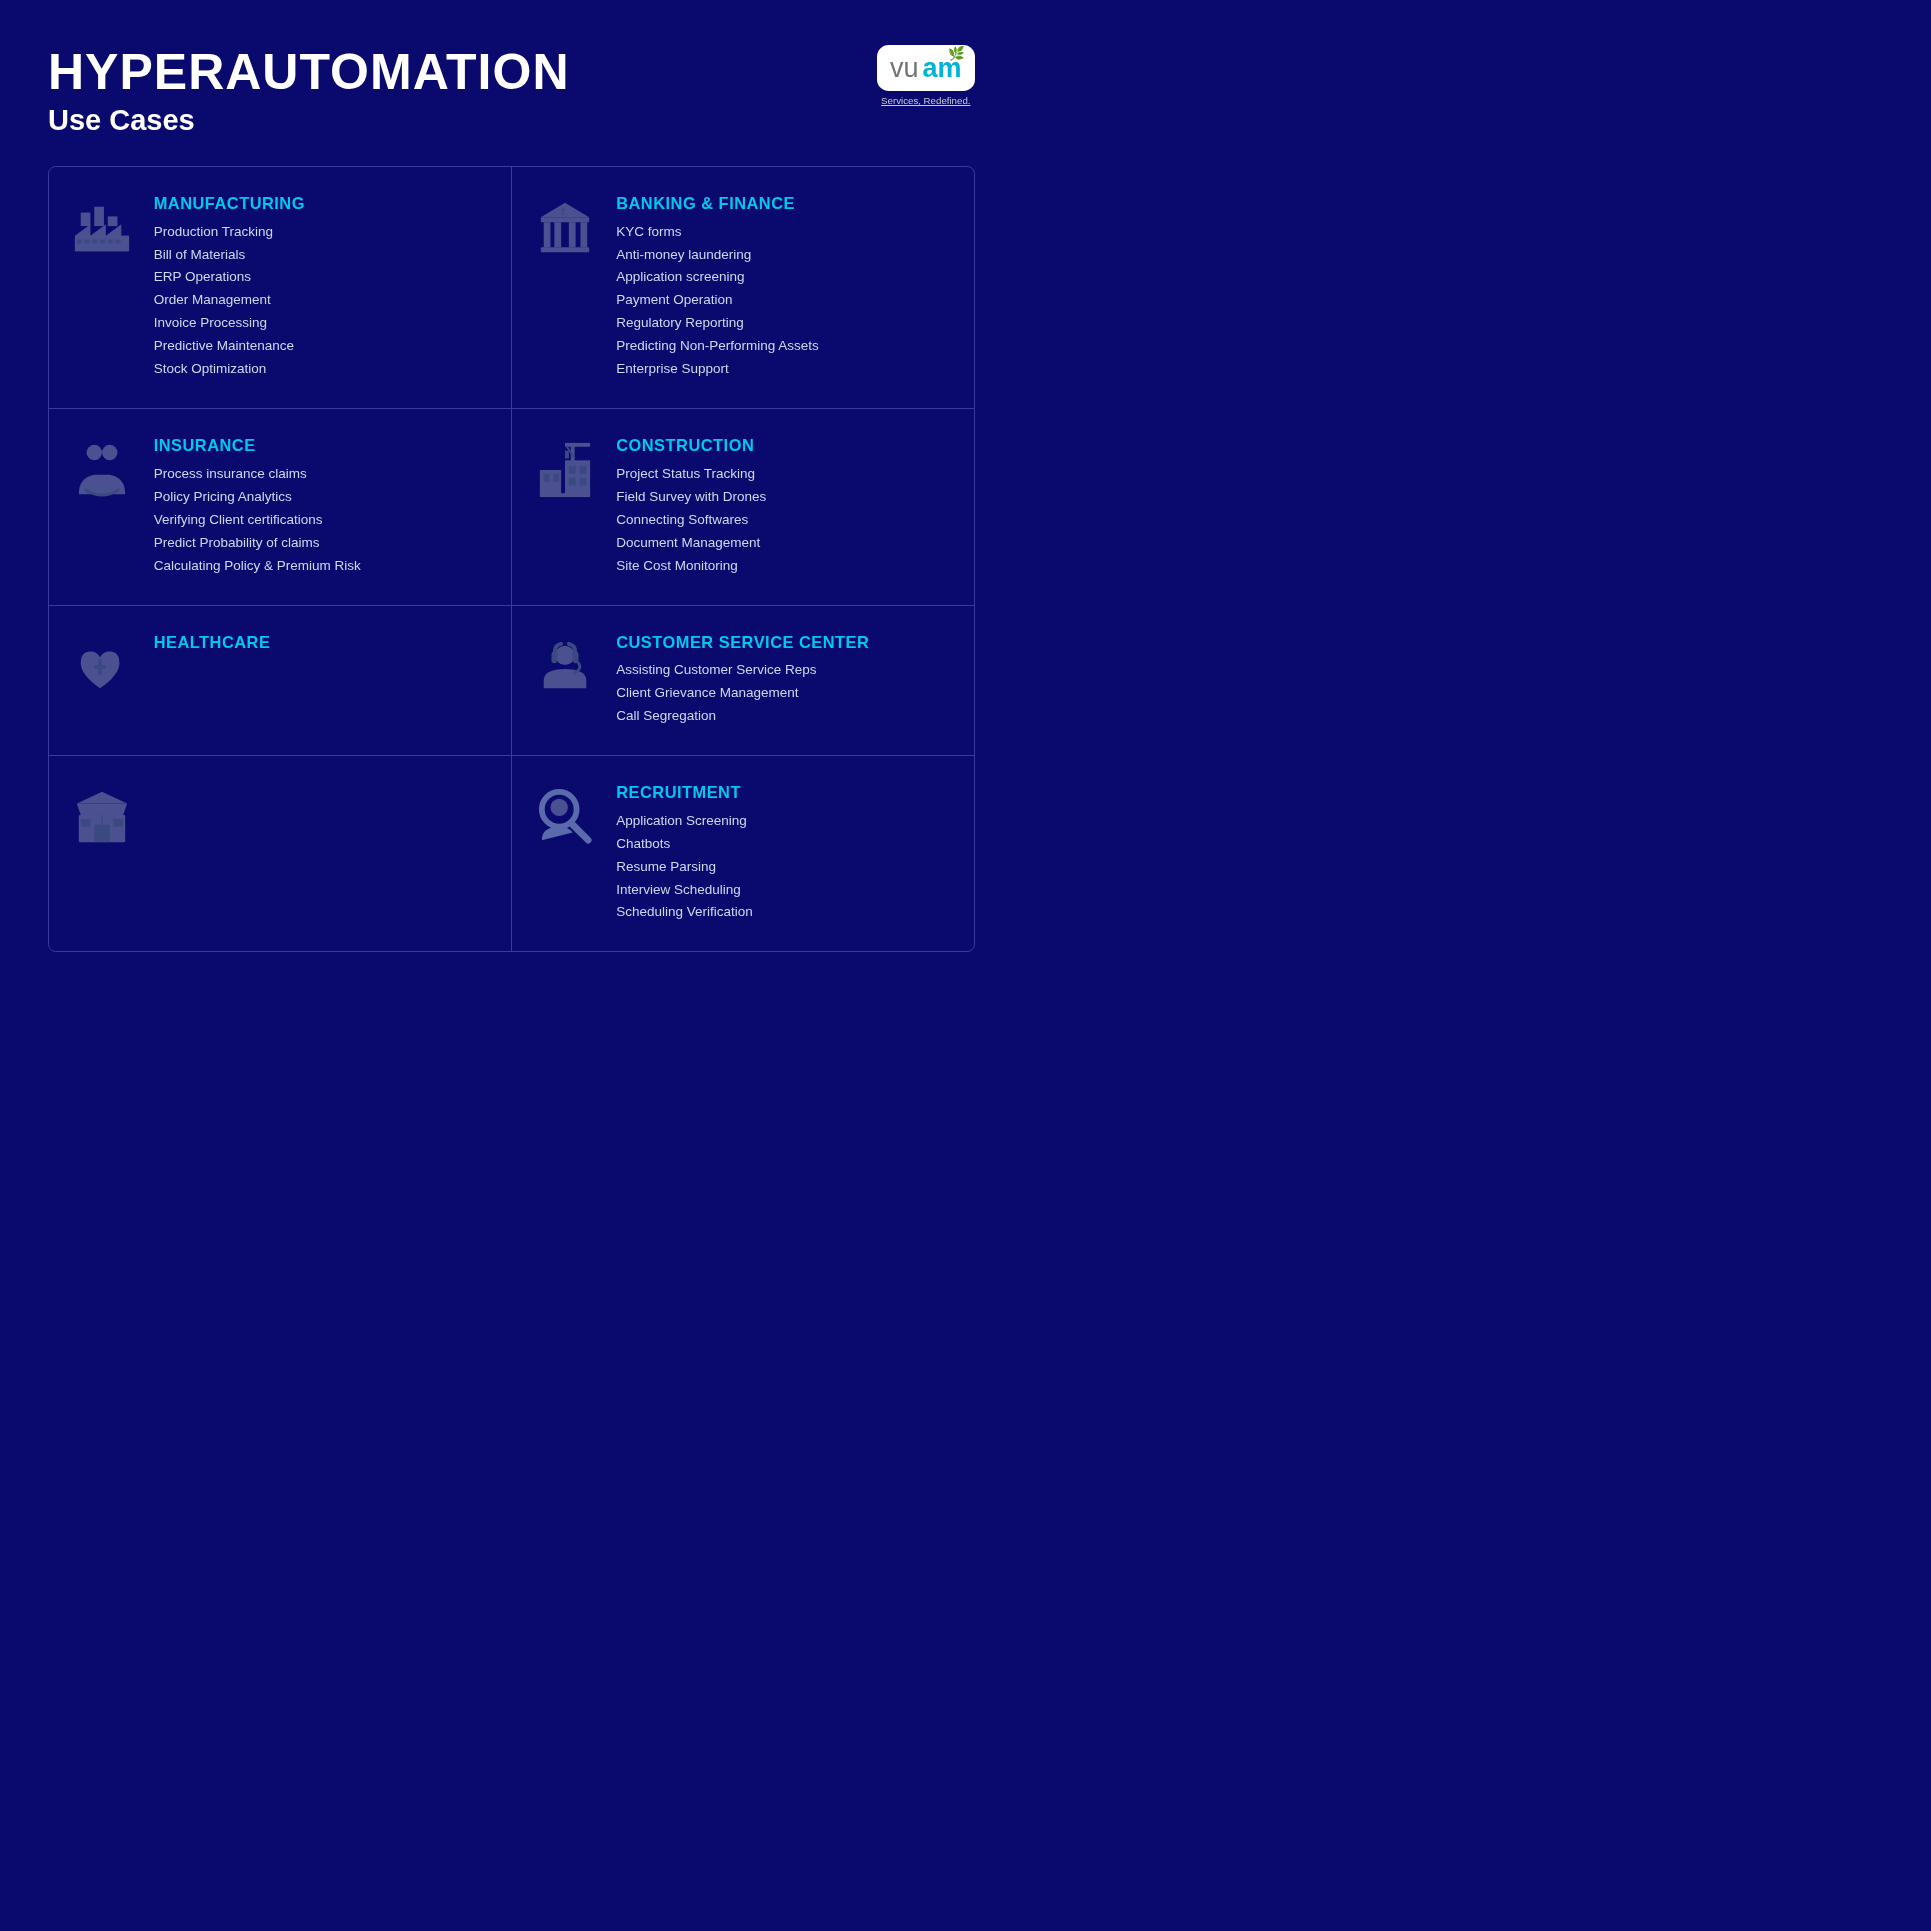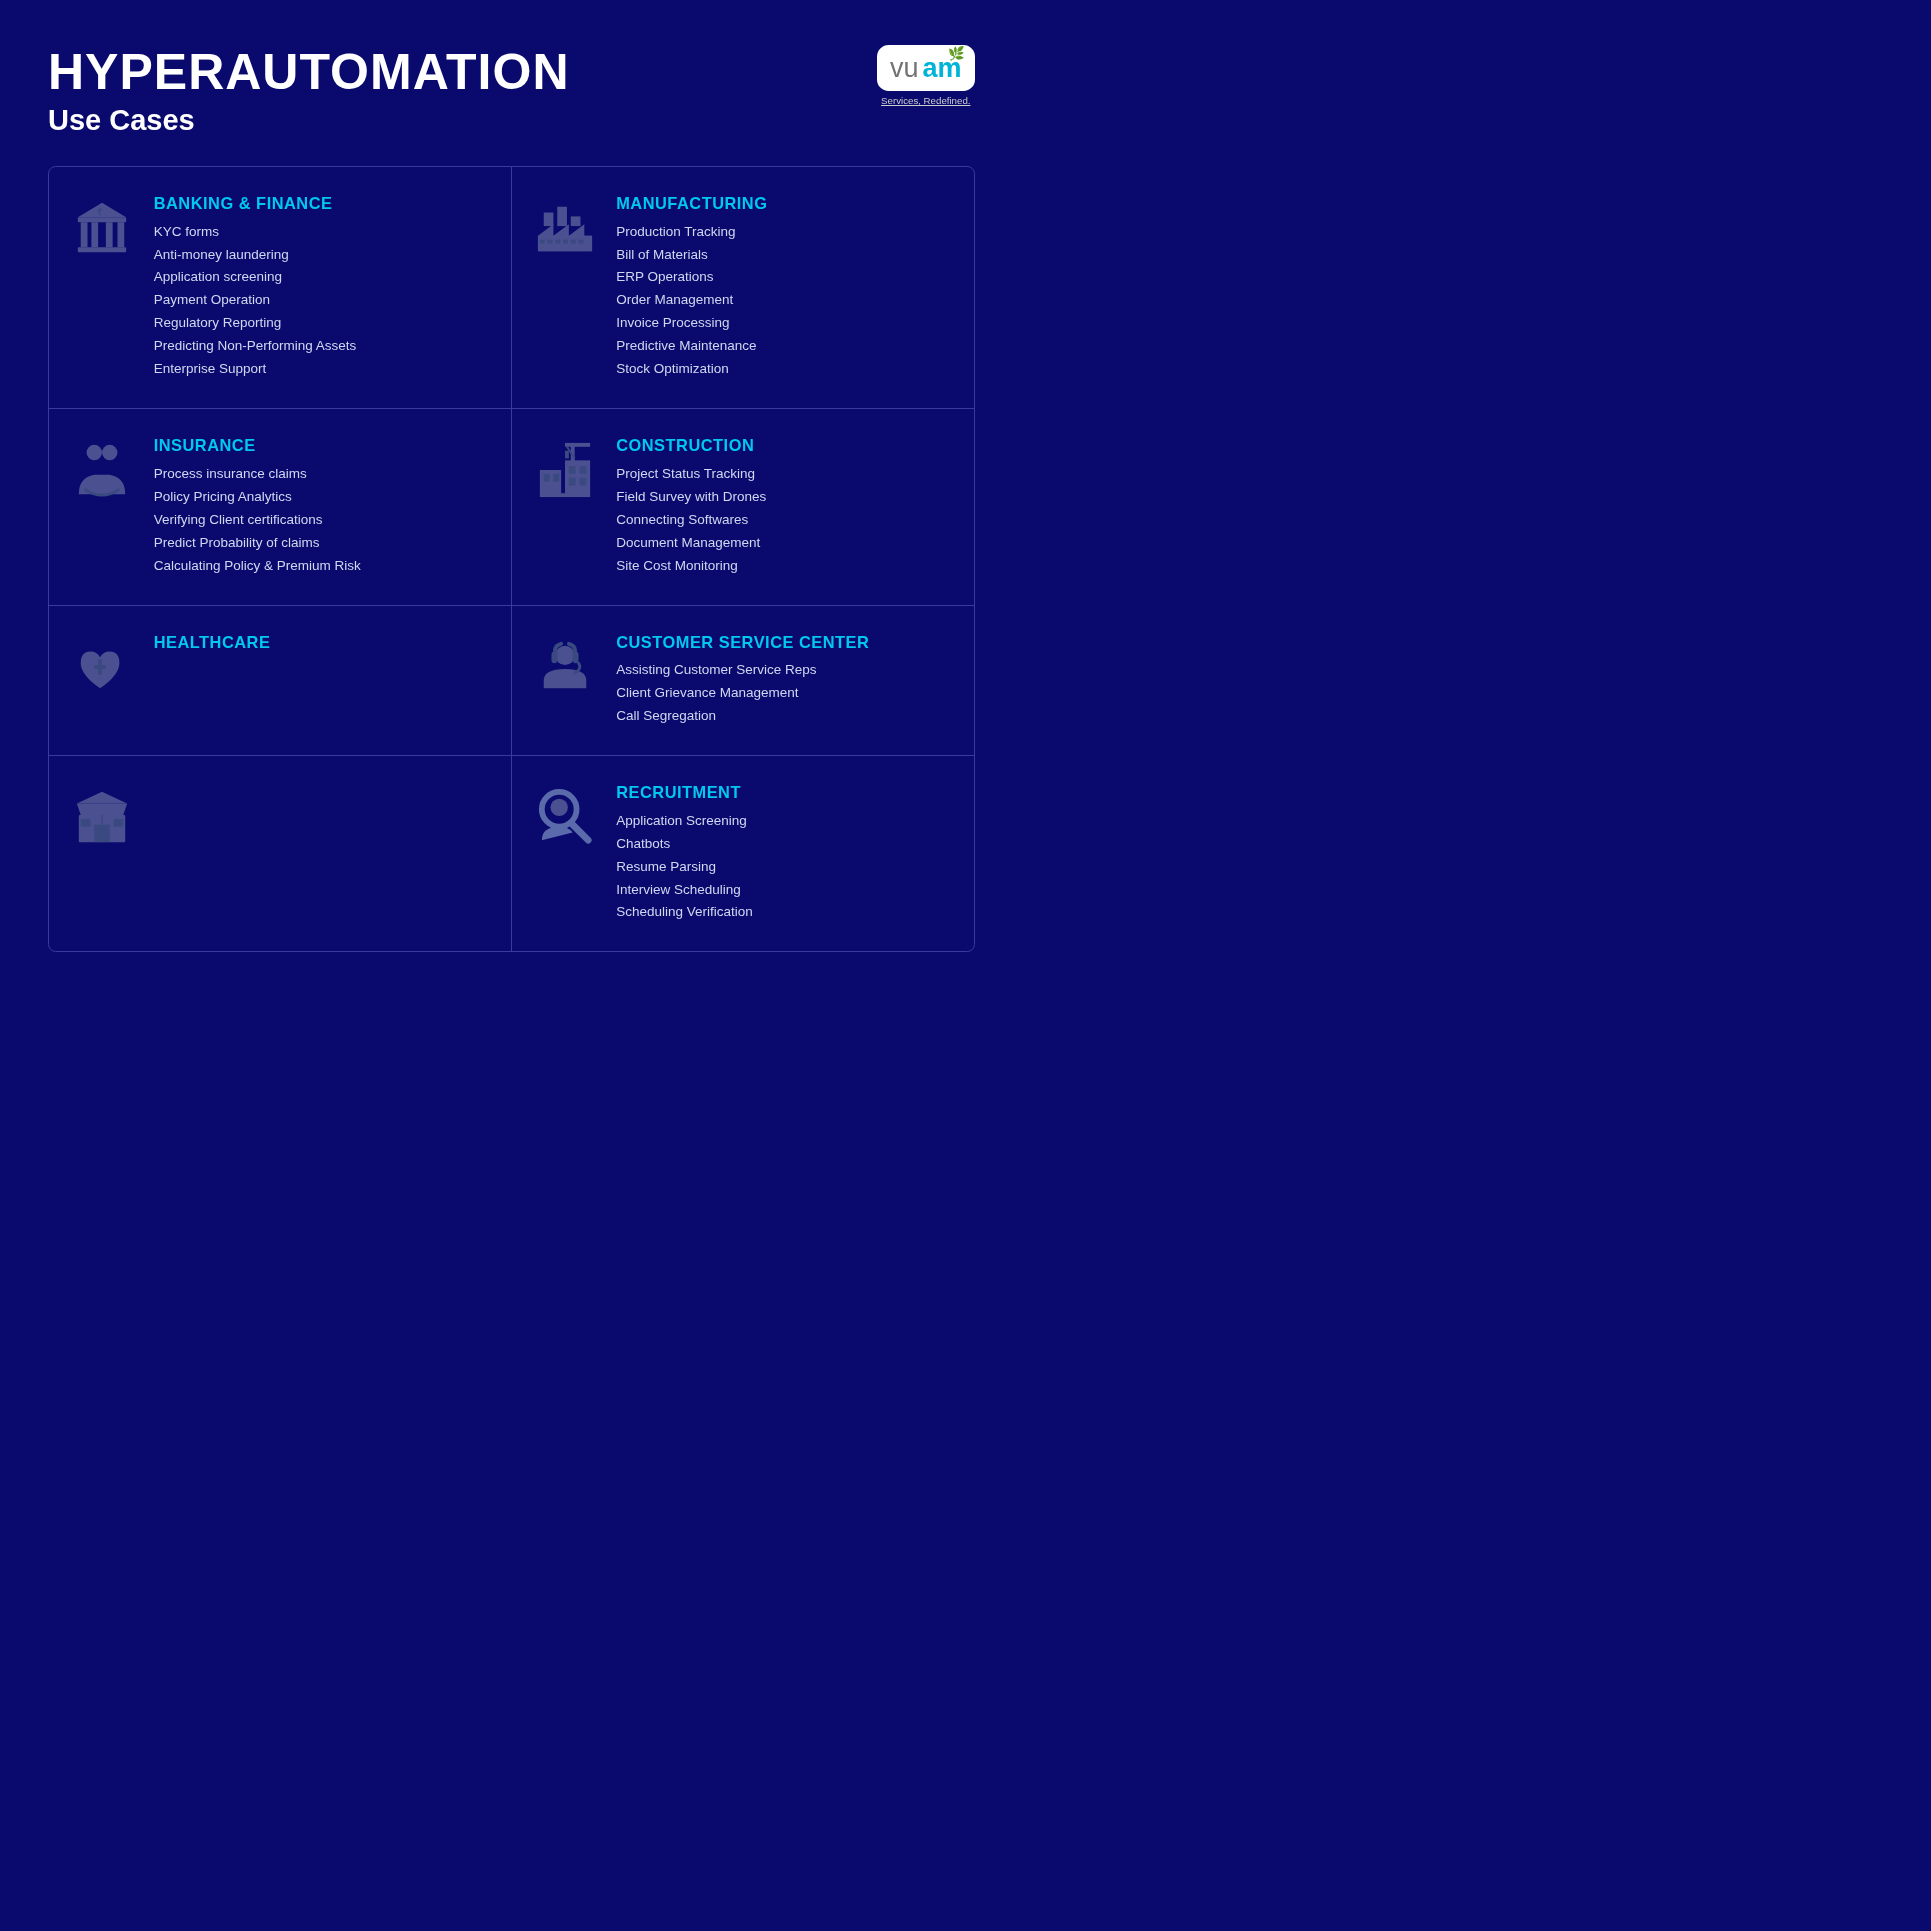--- a/index.html
+++ b/index.html
@@ -135,46 +135,20 @@
     <div class="logo-tagline">Services, Redefined.</div>
   </div>
 </div>
 
 <div class="grid-container">
 
   <div class="grid-row">
     <div class="cell">
       <div class="cell-icon">
         <svg viewBox="0 0 60 60" fill="#5a6aaa">
-          <rect x="5" y="50" width="50" height="5" rx="1"></rect>
-          <rect x="8" y="24" width="7" height="26"></rect>
-          <rect x="19" y="24" width="7" height="26"></rect>
-          <rect x="34" y="24" width="7" height="26"></rect>
-          <rect x="46" y="24" width="7" height="26"></rect>
-          <rect x="5" y="19" width="50" height="5" rx="1"></rect>
-          <polygon points="30,4 5,19 55,19"></polygon>
-          <text x="28" y="17" text-anchor="middle" font-size="9" fill="#3a4a80" font-weight="bold">₹</text>
-        </svg>
-      </div>
-      <div class="cell-content">
-        <div class="cell-title">BANKING &amp; finance</div>
-        <ul class="cell-items">
-          <li>KYC forms</li>
-          <li>Anti-money laundering</li>
-          <li>Application screening</li>
-          <li>Payment Operation</li>
-          <li>Regulatory Reporting</li>
-          <li>Predicting Non-Performing Assets</li>
-          <li>Enterprise Support</li>
-        </ul>
-      </div>
-    </div>
-    <div class="cell">
-      <div class="cell-icon">
-        <svg viewBox="0 0 60 60" fill="#5a6aaa">
           <rect x="2" y="38" width="56" height="16" rx="1"></rect>
           <polygon points="2,54 2,38 18,26 18,38 34,26 34,38 50,26 50,38 58,38 58,54"></polygon>
           <rect x="8" y="14" width="10" height="14"></rect>
           <rect x="22" y="8" width="10" height="20"></rect>
           <rect x="36" y="18" width="10" height="10"></rect>
           <rect x="4" y="42" width="5" height="4" fill="#3a4a80"></rect>
           <rect x="12" y="42" width="5" height="4" fill="#3a4a80"></rect>
           <rect x="20" y="42" width="5" height="4" fill="#3a4a80"></rect>
           <rect x="28" y="42" width="5" height="4" fill="#3a4a80"></rect>
           <rect x="36" y="42" width="5" height="4" fill="#3a4a80"></rect>
@@ -187,20 +161,46 @@
           <li>Production Tracking</li>
           <li>Bill of Materials</li>
           <li>ERP Operations</li>
           <li>Order Management</li>
           <li>Invoice Processing</li>
           <li>Predictive Maintenance</li>
           <li>Stock Optimization</li>
         </ul>
       </div>
     </div>
+    <div class="cell">
+      <div class="cell-icon">
+        <svg viewBox="0 0 60 60" fill="#5a6aaa">
+          <rect x="5" y="50" width="50" height="5" rx="1"></rect>
+          <rect x="8" y="24" width="7" height="26"></rect>
+          <rect x="19" y="24" width="7" height="26"></rect>
+          <rect x="34" y="24" width="7" height="26"></rect>
+          <rect x="46" y="24" width="7" height="26"></rect>
+          <rect x="5" y="19" width="50" height="5" rx="1"></rect>
+          <polygon points="30,4 5,19 55,19"></polygon>
+          <text x="28" y="17" text-anchor="middle" font-size="9" fill="#3a4a80" font-weight="bold">₹</text>
+        </svg>
+      </div>
+      <div class="cell-content">
+        <div class="cell-title">BANKING &amp; finance</div>
+        <ul class="cell-items">
+          <li>KYC forms</li>
+          <li>Anti-money laundering</li>
+          <li>Application screening</li>
+          <li>Payment Operation</li>
+          <li>Regulatory Reporting</li>
+          <li>Predicting Non-Performing Assets</li>
+          <li>Enterprise Support</li>
+        </ul>
+      </div>
+    </div>
   </div>
 
   <div class="grid-row">
     <div class="cell">
       <div class="cell-icon">
         <svg viewBox="0 0 60 60" fill="#5a6aaa">
           <circle cx="22" cy="12" r="8"></circle>
           <circle cx="38" cy="12" r="8"></circle>
           <path d="M6,55 Q6,38 22,35 L30,35 L38,35 Q54,38 54,55 Z"></path>
           <path d="M12,50 Q30,62 48,50" stroke="#3a4a80" stroke-width="3" fill="none"></path>

